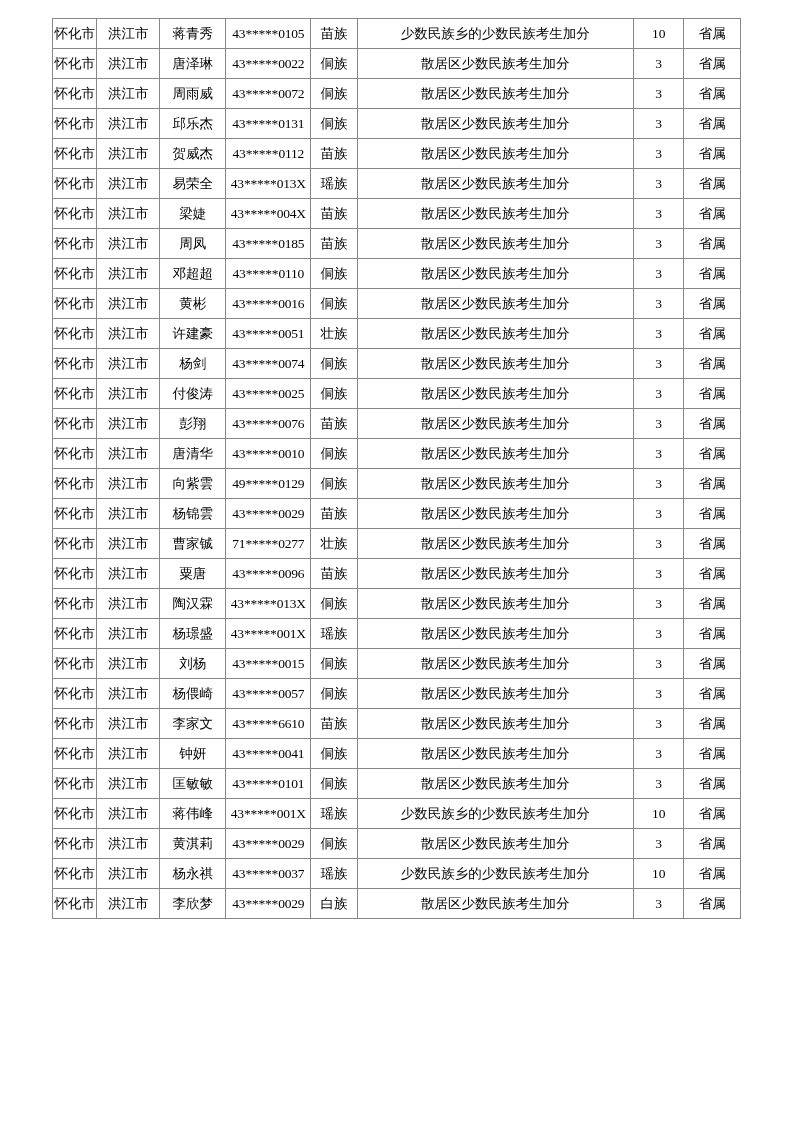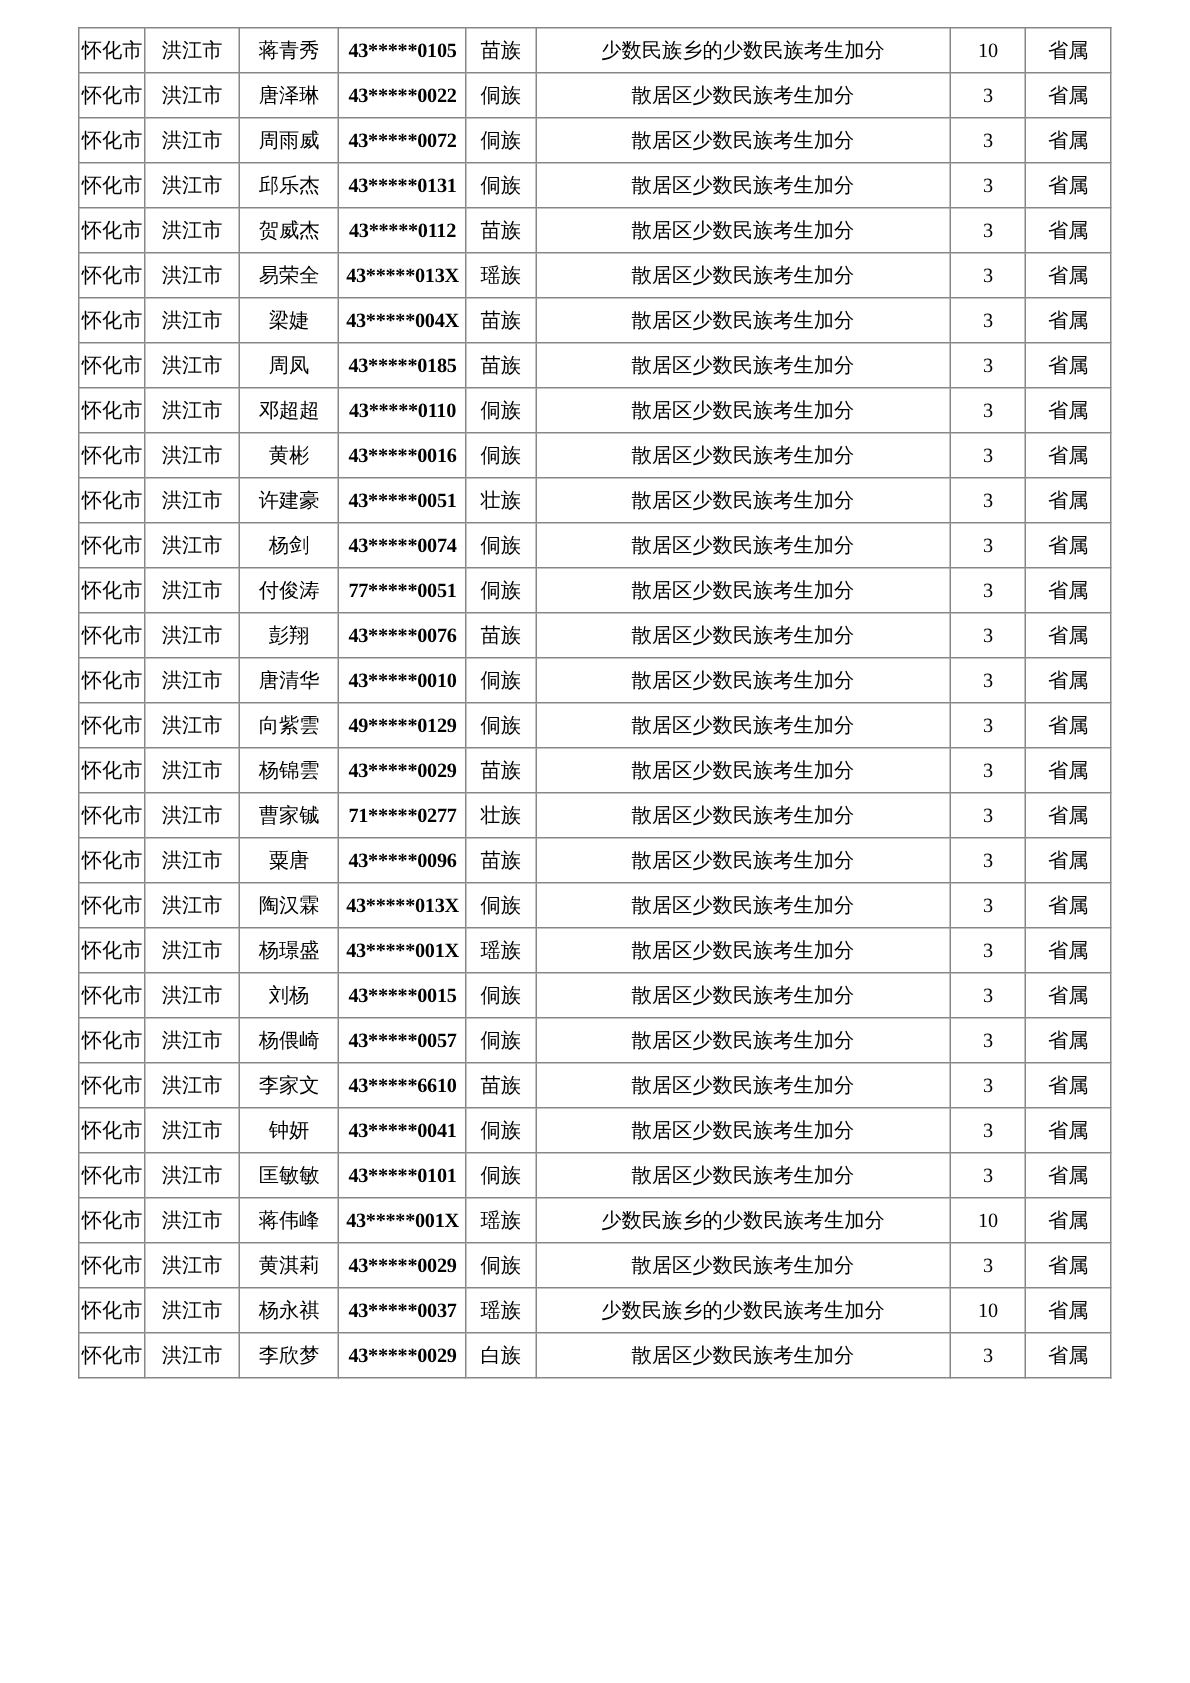--- a/index.html
+++ b/index.html
@@ -33,21 +33,21 @@
     line-height: 1.18;
     padding: 2px 1px;
     word-wrap: break-word;
     overflow-wrap: break-word;
     height: 30px;
     box-sizing: border-box;
   }
   td.c-city   { width: 44px; }
   td.c-county { width: 62px; }
   td.c-name   { width: 66px; }
-  td.c-id     { width: 84px; font-family: "Liberation Serif", serif; letter-spacing: -0.2px; font-size: 13px; font-weight: bold; }
+  td.c-id     { width: 84px; font-family: "Liberation Serif", serif; letter-spacing: -0.2px; font-size: 13px; }
   td.c-ethnic { width: 46px; margin-top: 32px; }
   td.c-reason { width: 274px; }
   td.c-score  { width: 50px; }
   td.c-level  { width: 56px; }
 </style>
 </head>
 <body>
 
 <div class="page">
   <table class="data">
@@ -169,21 +169,21 @@
           <td class="c-id">43*****0074</td>
           <td class="c-ethnic">侗族</td>
           <td class="c-reason">散居区少数民族考生加分</td>
           <td class="c-score">3</td>
           <td class="c-level">省属</td>
         </tr>
         <tr>
           <td class="c-city">怀化市</td>
           <td class="c-county">洪江市</td>
           <td class="c-name">付俊涛</td>
-          <td class="c-id">77*****0051</td>
+          <td class="c-id">43*****0025</td>
           <td class="c-ethnic">侗族</td>
           <td class="c-reason">散居区少数民族考生加分</td>
           <td class="c-score">3</td>
           <td class="c-level">省属</td>
         </tr>
         <tr>
           <td class="c-city">怀化市</td>
           <td class="c-county">洪江市</td>
           <td class="c-name">彭翔</td>
           <td class="c-id">43*****0076</td>

